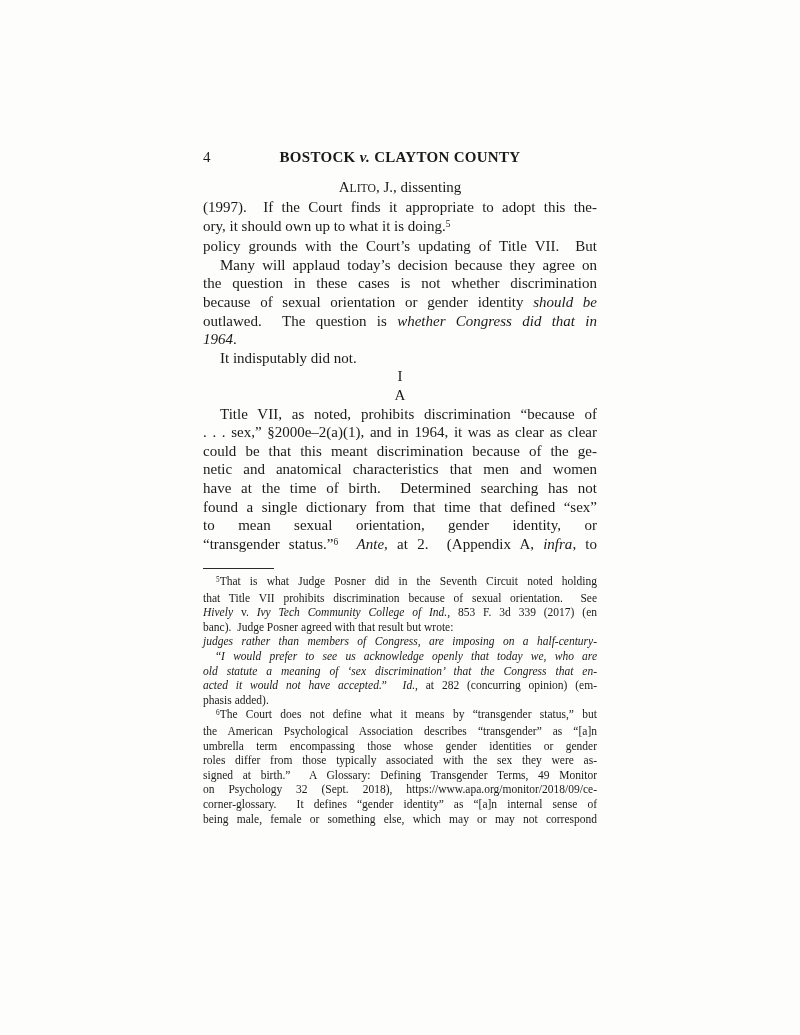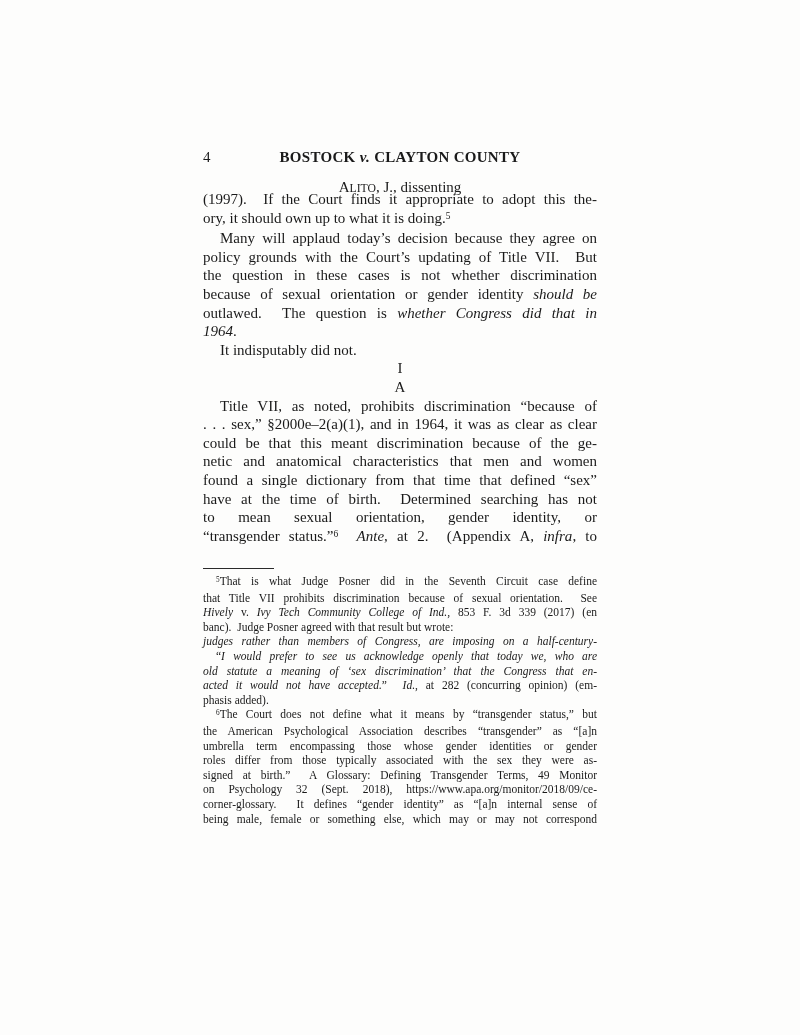--- a/index.html
+++ b/index.html
@@ -16,21 +16,21 @@
     overflow: hidden;
   }
   .col { position: absolute; left: 203px; width: 394px; }
 
   .header-row { top: 149px; height: 20px; font-size: 15px; }
   .page-num { position: absolute; left: 0; top: 0; }
   .case-title { text-align: center; letter-spacing: 0.3px; font-weight: bold; }
 
   .subtitle-row { top: 179px; font-size: 15px; text-align: center; }
 
-  .body-text { top: 190px; font-size: 15px; line-height: 18.6px; }
+  .body-text { top: 198px; font-size: 15px; line-height: 18.6px; }
   .footnotes { top: 574px; font-size: 11.5px; line-height: 14.6px; }
 
   .fn-rule { position: absolute; left: 203px; top: 568px; width: 71px; border-top: 1.2px solid #2a2a2a; }
 
   .line { text-align: justify; text-align-last: justify; }
   .line.l { text-align-last: left; }
   .line.c { text-align: center; text-align-last: center; }
   .body-text .line.ind { text-indent: 17px; }
   .footnotes .line.ind { text-indent: 13px; }
 
@@ -46,43 +46,43 @@
   <div class="col header-row">
     <span class="page-num">4</span>
     <div class="case-title"><span>BOSTOCK </span><span class="it">v.</span><span> CLAYTON COUNTY</span></div>
   </div>
 
   <div class="col subtitle-row"><span>A</span><span class="sc">LITO</span><span>, J., dissenting</span></div>
 
   <div class="col body-text">
       <div class="line j"><span>(1997).&nbsp; If the Court finds it appropriate to adopt this the-</span></div>
       <div class="line l"><span>ory, it should own up to what it is doing.</span><span class="sup">5</span></div>
+      <div class="line j"><span>policy grounds with the Court’s updating of Title VII.&nbsp; But</span></div>
       <div class="line j ind"><span>Many will applaud today’s decision because they agree on</span></div>
-      <div class="line j"><span>policy grounds with the Court’s updating of Title VII.&nbsp; But</span></div>
       <div class="line j"><span>the question in these cases is not whether discrimination</span></div>
       <div class="line j"><span>because of sexual orientation or gender identity </span><span class="it">should be</span></div>
       <div class="line j"><span>outlawed.&nbsp; The question is </span><span class="it">whether Congress did that in</span></div>
       <div class="line l"><span class="it">1964</span><span>.</span></div>
       <div class="line l ind"><span>It indisputably did not.</span></div>
       <div class="line c"><span>I</span></div>
       <div class="line c"><span>A</span></div>
       <div class="line j ind"><span>Title VII, as noted, prohibits discrimination “because of</span></div>
       <div class="line j"><span>. . . sex,” §2000e–2(a)(1), and in 1964, it was as clear as clear</span></div>
       <div class="line j"><span>could be that this meant discrimination because of the ge-</span></div>
       <div class="line j"><span>netic and anatomical characteristics that men and women</span></div>
+      <div class="line j"><span>have at the time of birth.&nbsp; Determined searching has not</span></div>
       <div class="line j"><span>found a single dictionary from that time that defined “sex”</span></div>
-      <div class="line j"><span>have at the time of birth.&nbsp; Determined searching has not</span></div>
       <div class="line j"><span>to mean sexual orientation, gender identity, or</span></div>
       <div class="line j"><span>“transgender status.”</span><span class="sup">6</span><span>&nbsp; </span><span class="it">Ante</span><span>, at 2.&nbsp; (Appendix A, </span><span class="it">infra</span><span>, to</span></div>
     </div>
 
   <div class="fn-rule"></div>
 
   <div class="col footnotes">
-      <div class="line j ind"><span class="sup">5</span><span>That is what Judge Posner did in the Seventh Circuit case define</span></div>
+      <div class="line j ind"><span class="sup">5</span><span>That is what Judge Posner did in the Seventh Circuit noted holding</span></div>
       <div class="line j"><span>that Title VII prohibits discrimination because of sexual orientation.&nbsp; See</span></div>
       <div class="line j"><span class="it">Hively</span><span> v. </span><span class="it">Ivy Tech Community College of Ind.</span><span>, 853 F. 3d 339 (2017) (en</span></div>
       <div class="line l"><span>banc).&nbsp; Judge Posner agreed with that result but wrote:</span></div>
       <div class="line j"><span class="it">judges rather than members of Congress, are imposing on a half-century-</span></div>
       <div class="line j ind"><span>“</span><span class="it">I would prefer to see us acknowledge openly that today we, who are</span></div>
       <div class="line j"><span class="it">old statute a meaning of ‘sex discrimination’ that the Congress that en-</span></div>
       <div class="line j"><span class="it">acted it would not have accepted.</span><span>”&nbsp; </span><span class="it">Id.</span><span>, at 282 (concurring opinion) (em-</span></div>
       <div class="line l"><span>phasis added).</span></div>
       <div class="line j ind"><span class="sup">6</span><span>The Court does not define what it means by “transgender status,” but</span></div>
       <div class="line j"><span>the American Psychological Association describes “transgender” as “[a]n</span></div>

